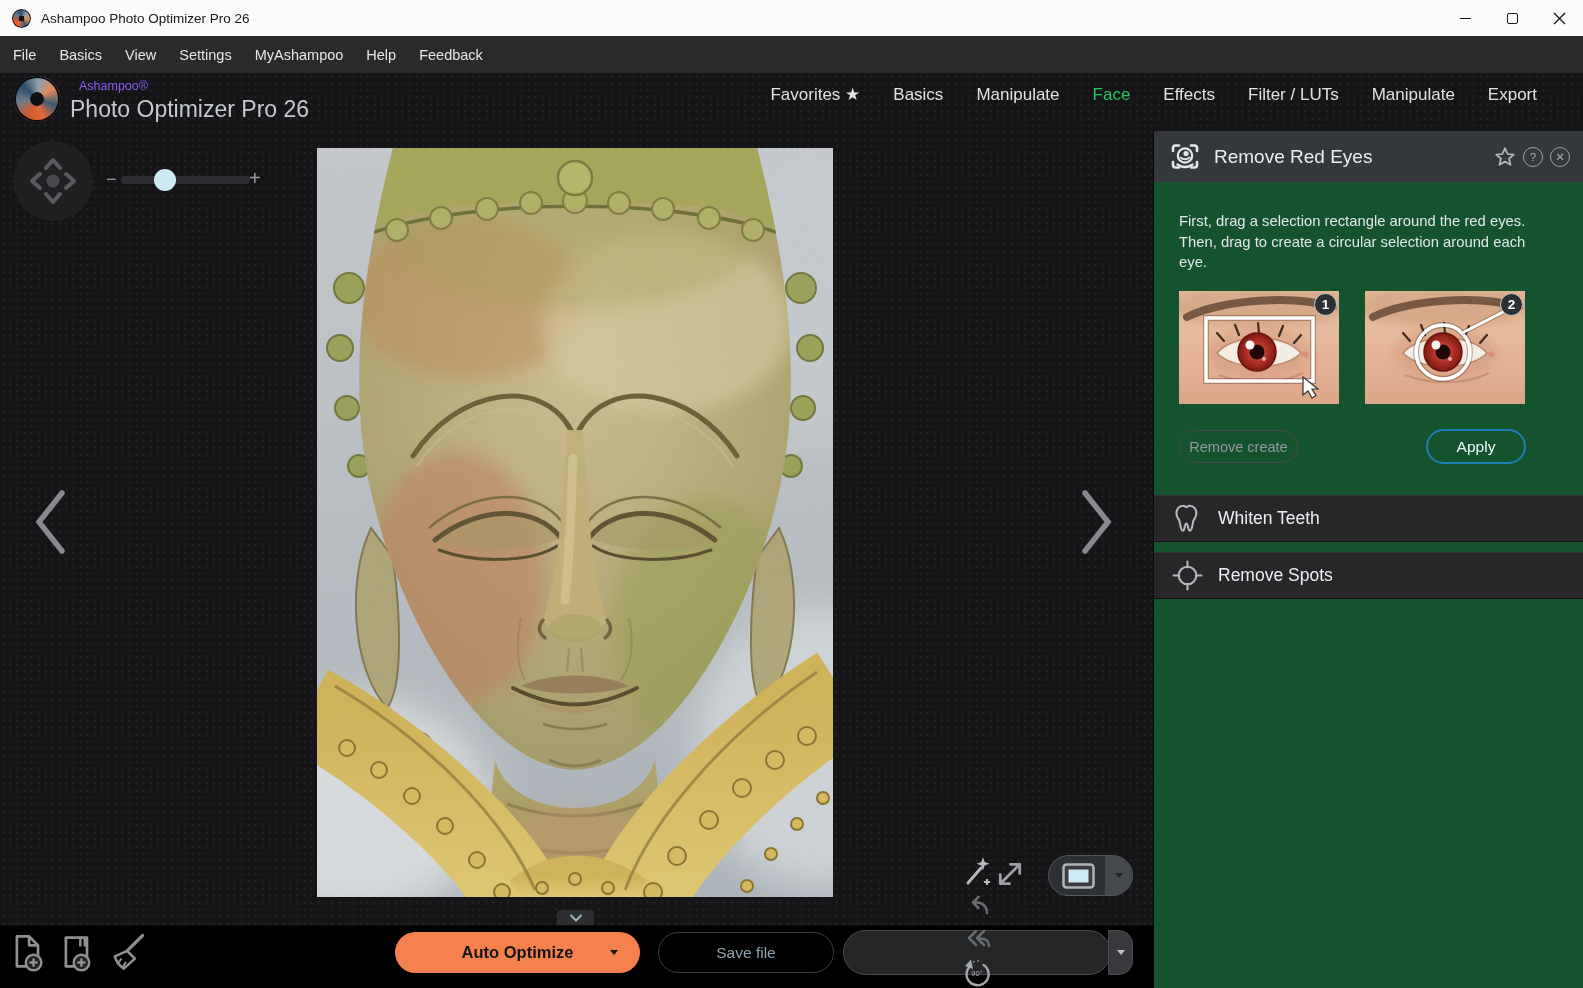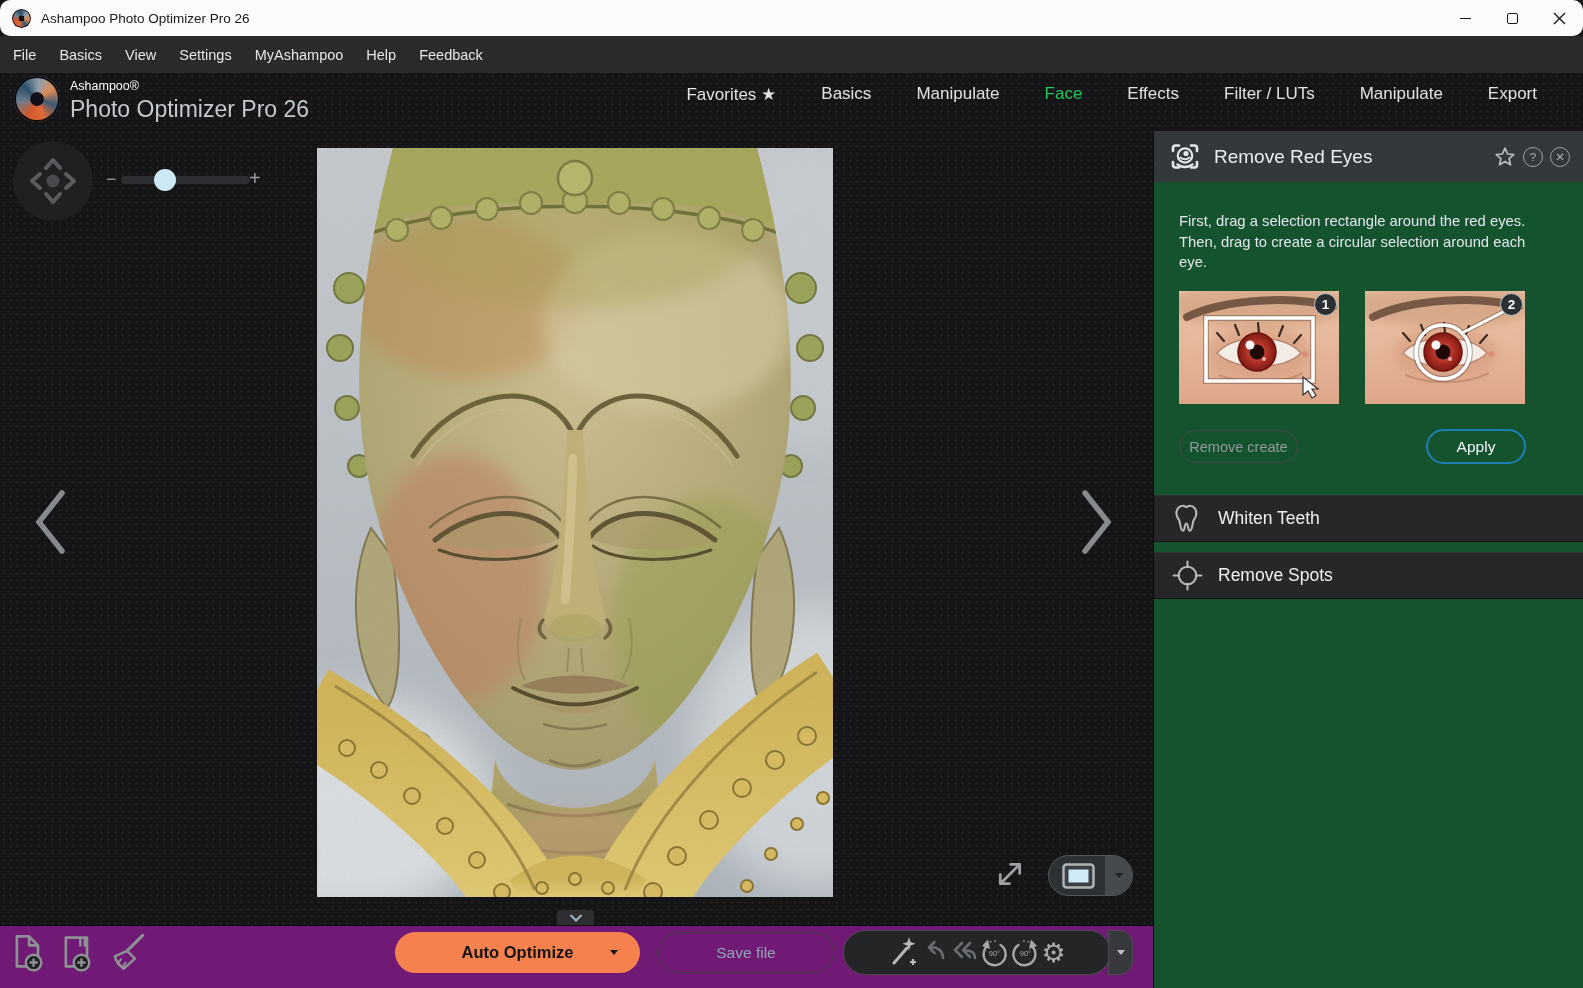--- a/index.html
+++ b/index.html
@@ -3,21 +3,21 @@
 <meta charset="utf-8">
 <style>
   * { margin:0; padding:0; box-sizing:border-box; }
   html,body { width:1583px; height:988px; background:#000; }
   body { font-family:"Liberation Sans", sans-serif; }
   #app { position:relative; width:1583px; height:988px; background:#151517; overflow:hidden; }
 
   .dots { background-image: radial-gradient(rgba(255,255,255,0.05) 1px, transparent 1.2px); background-size:7px 7px; }
 
   
-  .titlebar { position:absolute; left:0; top:0; width:1583px; height:36px; background:#fbfbfb; display:flex; align-items:center;border-radius:10px; }
+  .titlebar { position:absolute; left:0; top:0; width:1583px; height:36px; background:#fbfbfb; display:flex; align-items:center; }
   .app-swirl { width:19px; height:19px; border-radius:50%; margin-left:12px;
     background: radial-gradient(circle at 50% 50%, #101018 0 21%, rgba(0,0,0,0) 23%),
       conic-gradient(from 200deg, #e2683a, #cf5a2e, #6b7c8c, #2f4e68, #8fa0ae, #e08a54, #3c5a75, #e2683a);
     box-shadow:0 0 0 1px #0c0c14 inset; }
   .title-text { margin-left:10px; font-size:13.5px; color:#191919; }
   .win-controls { position:absolute; right:0; top:0; height:36px; display:flex; }
   .win-btn { width:47px; height:36px; display:flex; align-items:center; justify-content:center; }
   .glyph-min { width:11px; height:0; border-top:1.4px solid #1a1a1a; }
   .glyph-max { width:11px; height:11px; border:1.4px solid #1a1a1a; border-radius:2px; }
 
@@ -25,25 +25,25 @@
   .menubar { position:absolute; left:0; top:36px; width:1583px; height:37px; background:#2a2a2c; display:flex; align-items:center; gap:23px; padding-left:13px; }
   .menu-item { font-size:14.5px; color:#e6e6e6; cursor:default; }
 
   
   .logo-wrap { position:absolute; left:14px; top:76px; display:flex; }
   .logo-swirl { width:46px; height:46px; border-radius:50%;
     background: radial-gradient(circle at 50% 50%, #101018 0 20%, rgba(0,0,0,0) 22%),
       conic-gradient(from 160deg, #e2683a, #cf5a2e, #6b7c8c, #2f4e68, #8fa0ae, #e08a54, #3c5a75, #e2683a);
     box-shadow:0 0 0 2px #0b0b12 inset; }
   .logo-text { margin-left:10px; padding-top:3px; }
-  .logo-brand { font-size:12.5px; color:#ffffff; }
+  .logo-brand { font-size:12.5px; color:#8b5cf6;margin-left:9px; }
   .logo-product { font-size:23px; color:#c4c9cd; margin-top:3px; }
 
   
-  .navtabs { position:absolute; top:84px; right:46px; display:flex; gap:45px; align-items:flex-start; }
+  .navtabs { position:absolute; top:84px; right:46px; display:flex; gap:33px; align-items:center; }
   .navtab { font-size:17px; color:#dfe1e3; cursor:pointer; white-space:nowrap; }
   .navtab.active { color:#22c55e; }
 
   
   .pan-ctl { position:absolute; left:13px; top:141px; width:80px; height:80px; border-radius:50%; background:#202023; }
   .zoom-minus, .zoom-plus { position:absolute; top:169px; color:#9a9da0; font-size:18px; }
   .zoom-minus { left:106px; }
   .zoom-plus  { left:249px; font-size:20px; top:167px; }
   .zoom-track { position:absolute; left:121px; top:176px; width:129px; height:8px; background:#2c2e31; border-radius:4px; }
   .zoom-thumb { position:absolute; left:154px; top:169px; width:22px; height:22px; border-radius:50%; background:#cde9f6; }
@@ -55,27 +55,27 @@
 
   .expand-btn { position:absolute; left:996px; top:860px; width:28px; height:28px; cursor:pointer; }
   .view-pill { position:absolute; left:1048px; top:855px; width:85px; height:41px; border-radius:21px; background:#2e3134; border:1px solid #55585b; }
   .view-pill .cap { position:absolute; right:0; top:0; width:27px; height:39px; background:#46494d; border-radius:0 20px 20px 0; display:flex; align-items:center; justify-content:center; }
   .view-pill svg { position:absolute; left:13px; top:7px; }
   .caret-dark { width:0;height:0;border-left:4.5px solid transparent;border-right:4.5px solid transparent;border-top:5.5px solid #1f2123; }
 
   .tab-chevron { position:absolute; left:557px; top:910px; width:37px; height:15px; background:#2c2e30; border-radius:4px 4px 0 0; display:flex; align-items:center; justify-content:center; }
 
   
-  .bottombar { position:absolute; left:0; top:925px; width:1583px; height:63px; background:#701a75; border-top:1px solid #0c0c0e; }
+  .bottombar { position:absolute; left:0; top:925px; width:1583px; height:63px; background:#000000; border-top:1px solid #0c0c0e; }
   .file-icons { position:absolute; left:8px; top:6px; display:flex; gap:9px; align-items:center; }
   .auto-btn { position:absolute; left:395px; top:6px; width:245px; height:41px; border-radius:21px; background:#f5814f; border:none; display:flex; align-items:center; justify-content:center; cursor:pointer; }
   .auto-btn span { font-size:16.5px; font-weight:bold; color:#141414; }
   .auto-btn .caret { position:absolute; right:22px; top:18px; width:0; height:0; border-left:4.5px solid transparent; border-right:4.5px solid transparent; border-top:5.5px solid #141414; }
   .save-btn { position:absolute; left:658px; top:6px; width:176px; height:41px; border-radius:21px; background:transparent; border:1px solid #3c3e41; color:#8fa5b2; font-size:15.5px; cursor:pointer; font-family:"Liberation Sans",sans-serif; }
-  .tool-group { position:absolute; left:843px; top:4px; width:268px; height:45px; border-radius:23px; border:1px solid #4a4c4f; background:#232527; display:flex; align-items:center; justify-content:center; gap:1px; }
+  .tool-group { position:absolute; left:843px; top:4px; width:268px; height:45px; border-radius:23px; border:1px solid #4a4c4f; background:#232527; display:flex; align-items:center; justify-content:center; gap:1px;flex-direction:column; }
   .tool-cap { position:absolute; left:1108px; top:4px; width:25px; height:45px; background:#37393c; border:1px solid #4a4c4f; border-radius:0 14px 14px 0; display:flex; align-items:center; justify-content:center; }
   .rot-wrap { position:relative; width:30px; height:30px; }
   .rot-label { position:absolute; left:0; top:11px; width:30px; text-align:center; font-size:7.5px; color:#a8abae; }
   .gear-glyph { font-size:27px; color:#a8abae; line-height:30px; }
 
   
   .panel { position:absolute; left:1153px; top:131px; width:430px; height:857px; background:#14532d; border-left:1px solid #0a0a0c; }
   .panel-header { position:absolute; left:0; top:0; width:430px; height:51px; background:#35383b; display:flex; align-items:center; }
   .panel-title { margin-left:13px; font-size:19px; color:#e9eef2; }
   .panel-hicons { position:absolute; right:14px; top:15px; display:flex; gap:7px; align-items:center; }

